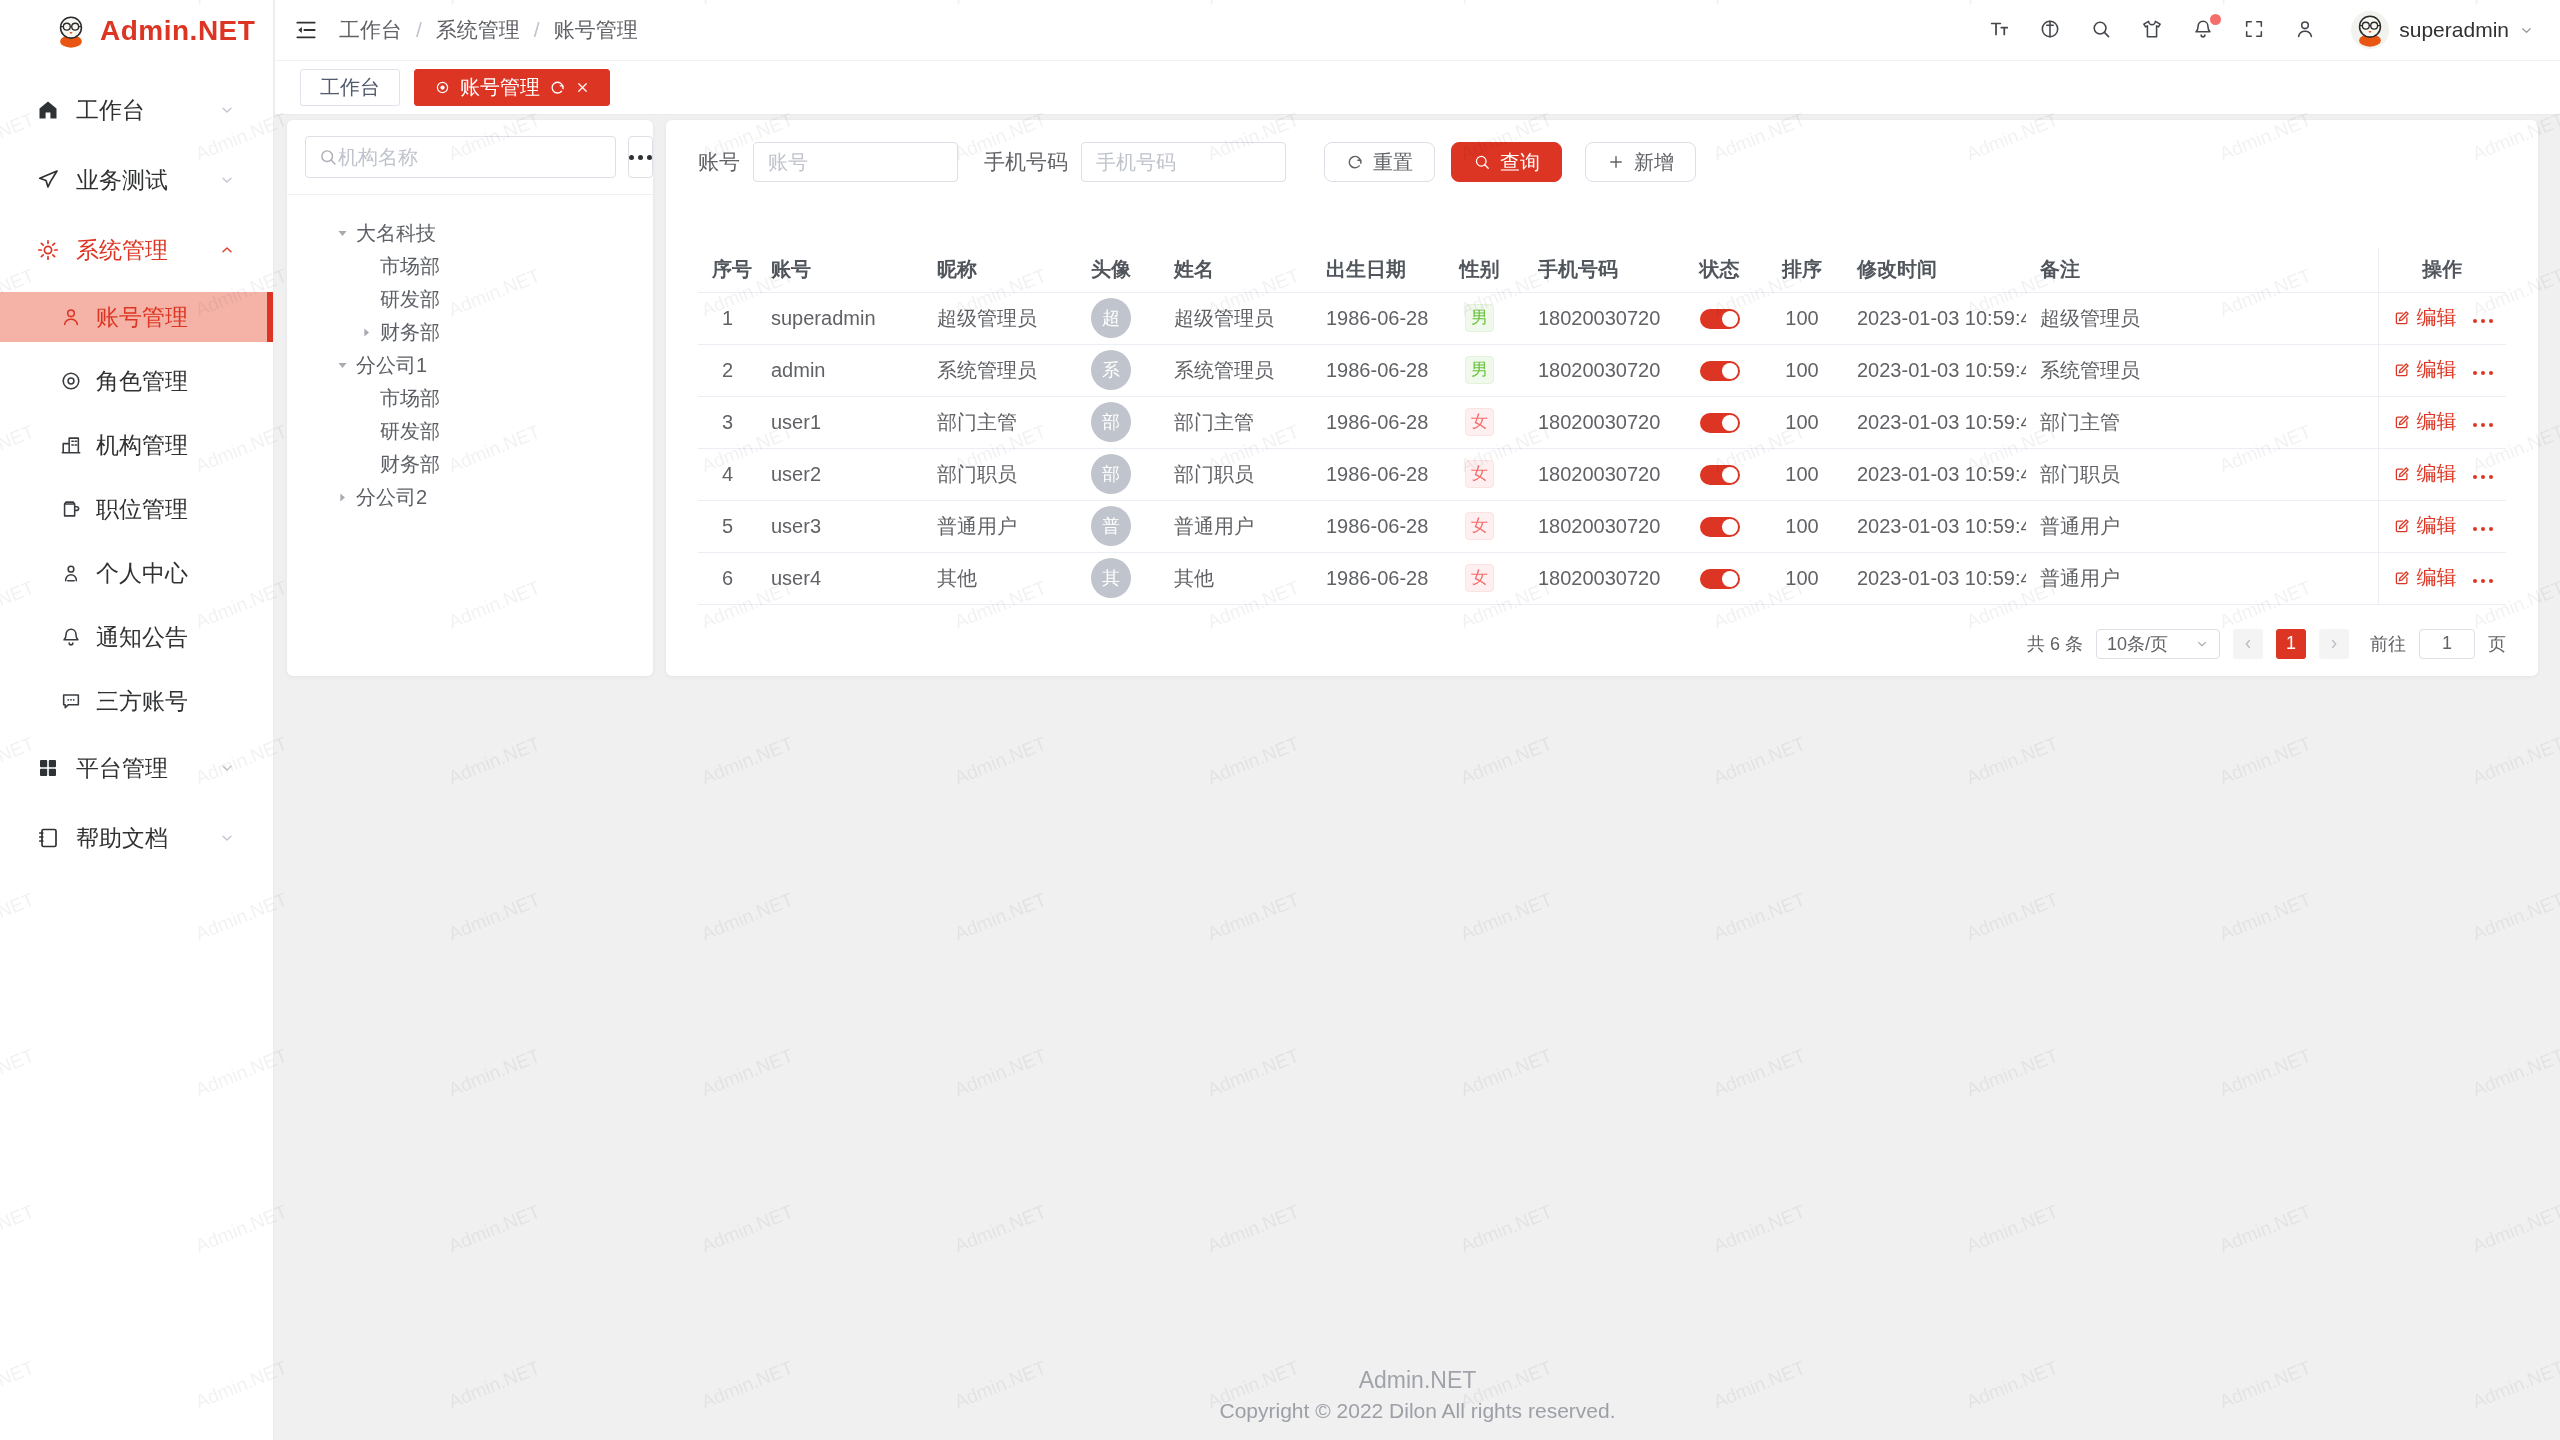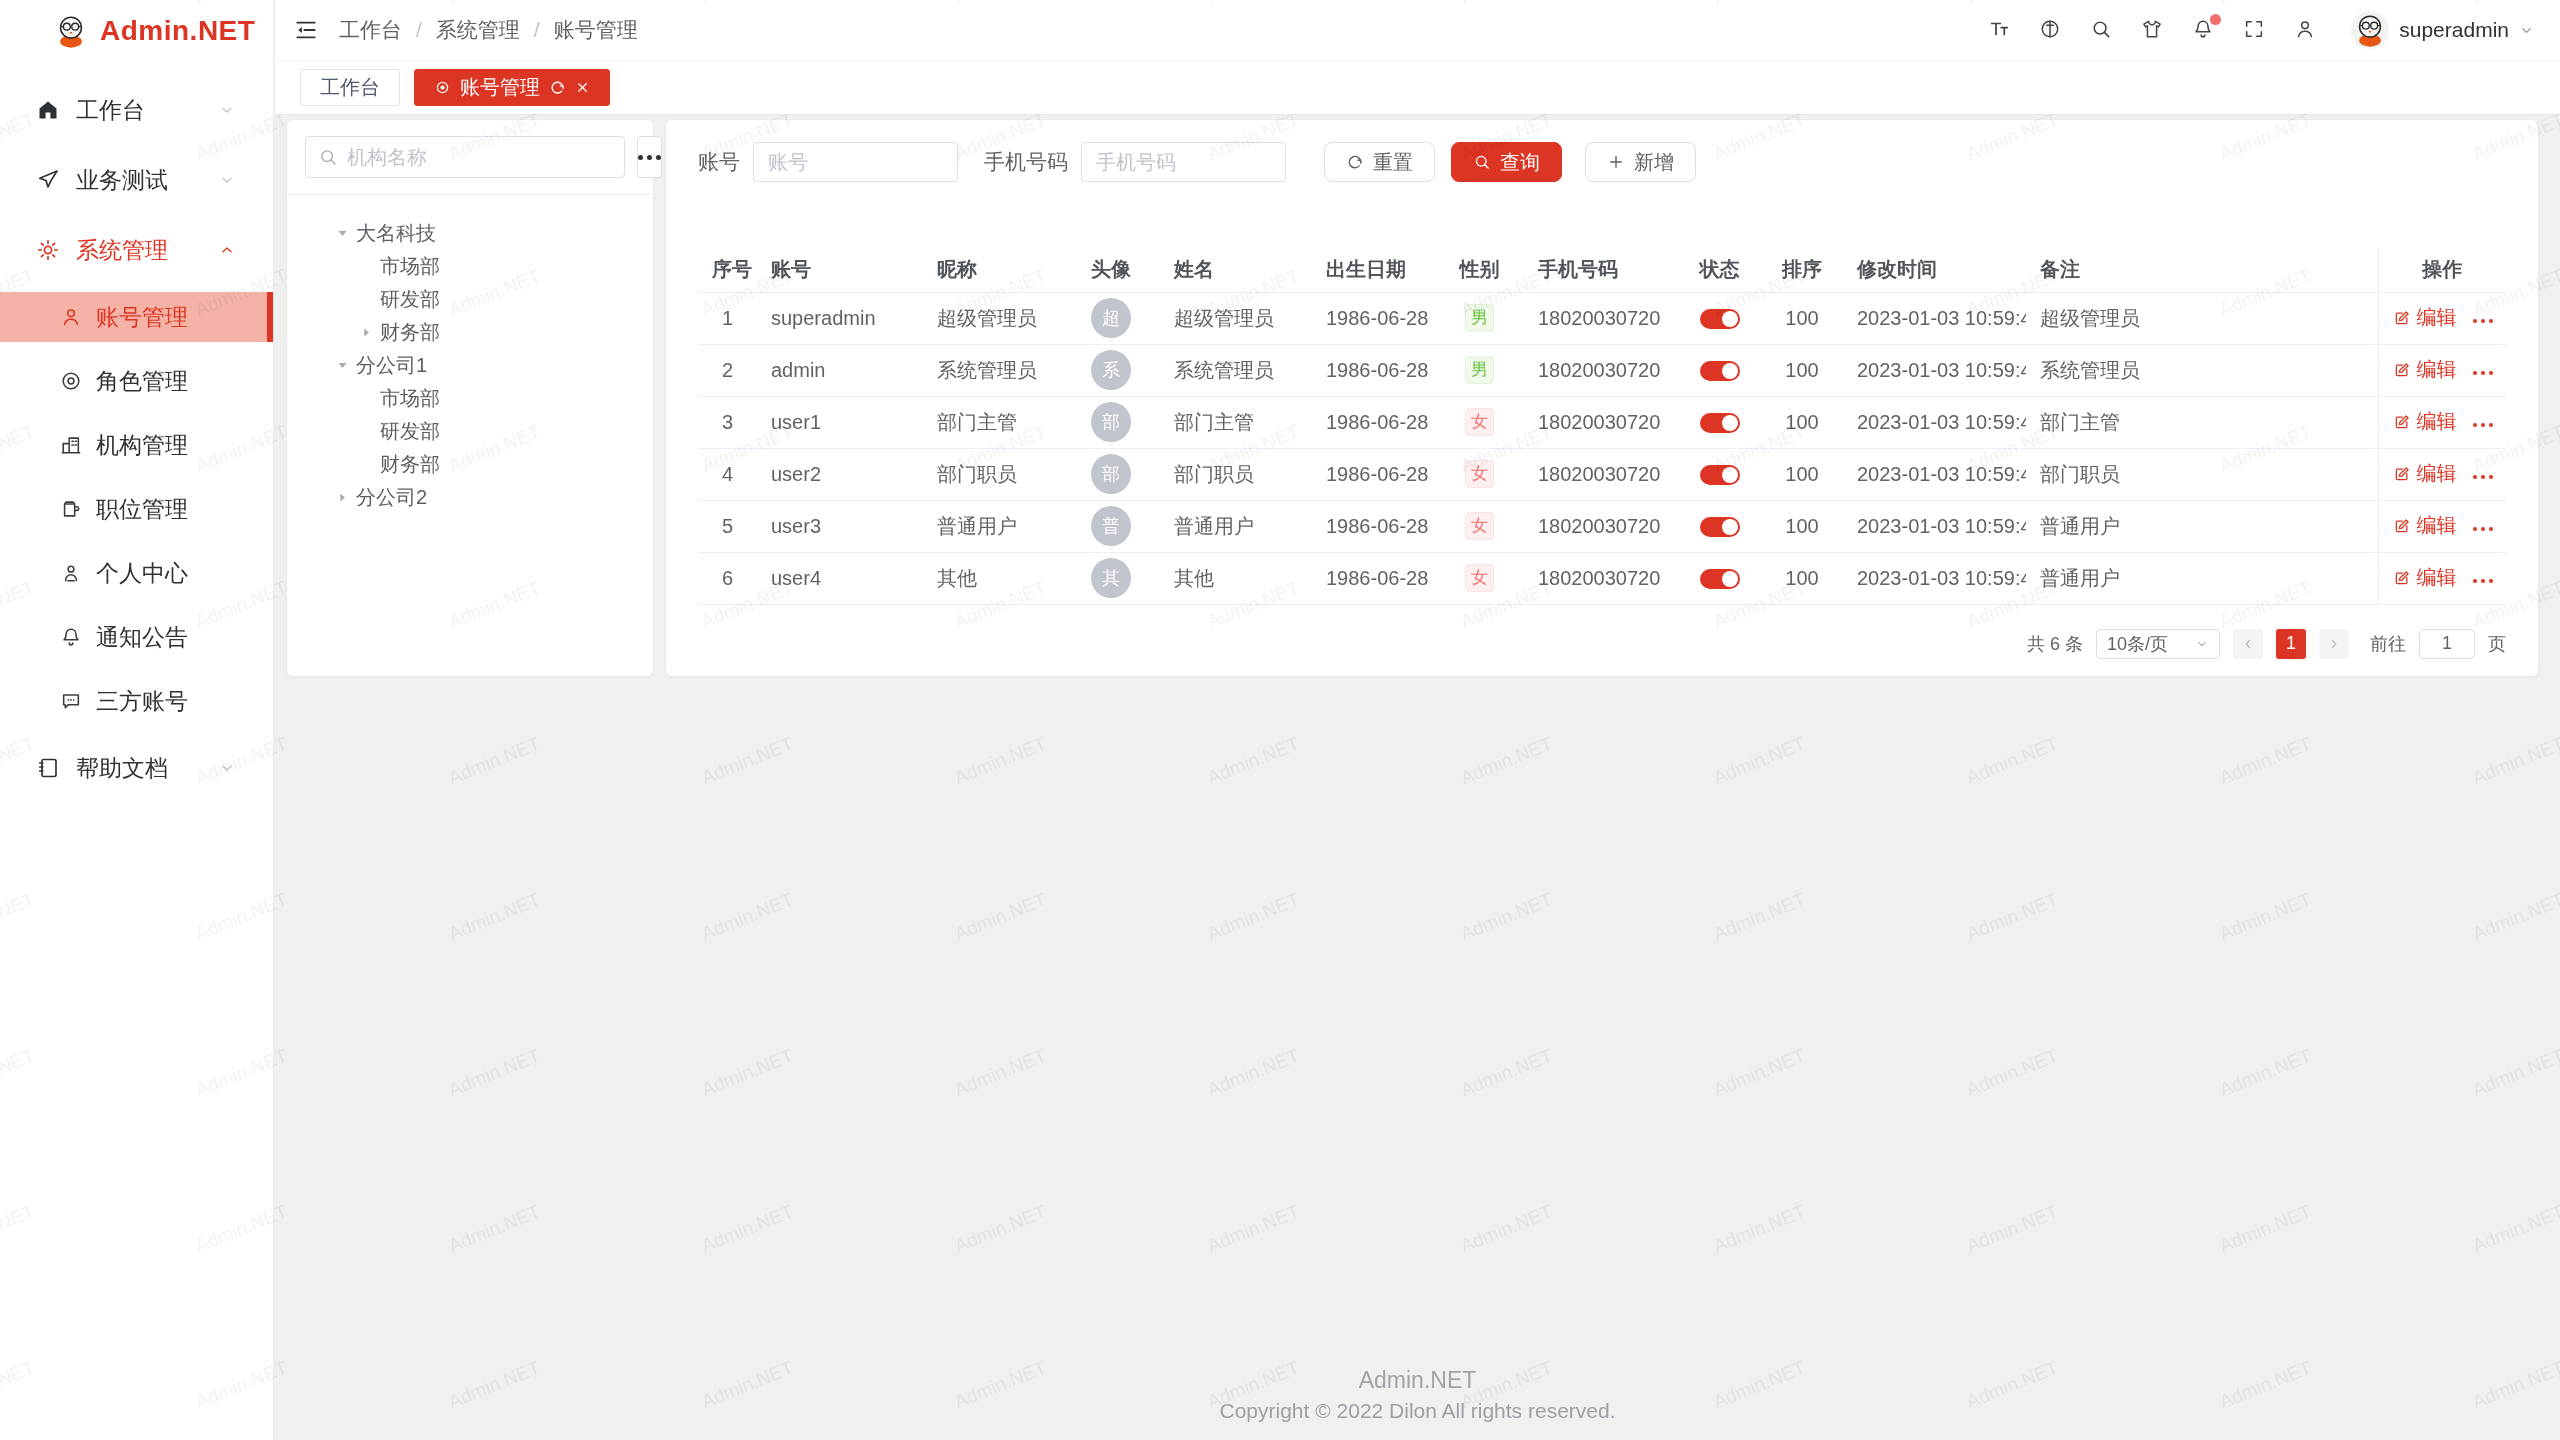--- a/index.html
+++ b/index.html
@@ -63,21 +63,21 @@
   .tab .icon{width:17px;height:17px;}
   .tab .icon.close{width:15px;height:15px;}
 
   
   .content{position:absolute;left:275px;right:0;top:115px;bottom:0;padding:5px 24px 0 12px;display:flex;gap:13px;align-items:flex-start;}
   .card{background:#fff;border-radius:6px;box-shadow:0 1px 4px rgba(0,0,0,.05);}
 
   
   .org-card{width:366px;height:556px;padding:16px 18px 0;}
   .org-head{display:flex;gap:12px;}
-  .org-search{flex:1;height:42px;border:1px solid var(--border);border-radius:4px;display:flex;align-items:center;padding:0 12px;gap:9px;color:#a8abb2;}
+  .org-search{flex:1;height:42px;border:1px solid var(--border);border-radius:4px;display:flex;align-items:center;padding:0 12px;color:#a8abb2;}
   .org-search input{border:0;outline:none;flex:1;font-size:20px;color:var(--text);min-width:0;font-family:inherit;}
   .org-search input::placeholder{color:#bfc3cb;}
   .org-search .icon{width:20px;height:20px;}
   .more-btn{width:56px;height:42px;border:1px solid var(--border);border-radius:4px;background:#fff;display:flex;align-items:center;justify-content:center;gap:4px;cursor:pointer;}
   .more-btn i{width:5px;height:5px;border-radius:50%;background:#303133;display:block;}
   .org-divider{border-top:1px solid #eef0f3;margin:16px -18px 0;}
   .org-tree{padding-top:22px;}
   .tree-node{height:33px;display:flex;align-items:center;font-size:20px;color:#5c6066;cursor:pointer;}
   .tree-node .caret{width:15px;height:15px;color:#a8abb2;margin-right:6px;flex:none;}
   .tree-node.lvl0{padding-left:30px;}
@@ -241,20 +241,36 @@
       <div class="menu-item sub">
         <span class="icon">
           <svg viewBox="0 0 24 24" fill="none" stroke="currentColor" stroke-width="1.7" stroke-linecap="round" stroke-linejoin="round">
             <path d="M4 5.5h16V16H9.2L5.7 19.3V16H4Z"></path>
             <circle cx="9" cy="10.7" r="1" fill="currentColor" stroke="none"></circle>
             <circle cx="12" cy="10.7" r="1" fill="currentColor" stroke="none"></circle>
             <circle cx="15" cy="10.7" r="1" fill="currentColor" stroke="none"></circle>
           </svg>
         </span>
         <span class="mi-label">三方账号</span>
+      </div>
+      <div class="menu-item">
+        <span class="icon">
+          <svg viewBox="0 0 24 24" fill="none" stroke="currentColor" stroke-width="1.7" stroke-linecap="round" stroke-linejoin="round">
+            <rect x="4" y="4" width="7.2" height="7.2" rx="1" fill="currentColor" stroke="none"></rect>
+            <rect x="12.8" y="4" width="7.2" height="7.2" rx="1" fill="currentColor" stroke="none"></rect>
+            <rect x="4" y="12.8" width="7.2" height="7.2" rx="1" fill="currentColor" stroke="none"></rect>
+            <rect x="12.8" y="12.8" width="7.2" height="7.2" rx="1" fill="currentColor" stroke="none"></rect>
+          </svg>
+        </span>
+        <span class="mi-label">平台管理</span>
+        <span class="icon chev">
+          <svg viewBox="0 0 24 24" fill="none" stroke="currentColor" stroke-width="1.7" stroke-linecap="round" stroke-linejoin="round">
+            <path d="M6 9.3 12 15l6-5.7" stroke-width="2"></path>
+          </svg>
+        </span>
       </div>
       <div class="menu-item">
         <span class="icon">
           <svg viewBox="0 0 24 24" fill="none" stroke="currentColor" stroke-width="1.7" stroke-linecap="round" stroke-linejoin="round">
             <rect x="6" y="3.5" width="14" height="17" rx="1.5"></rect>
             <path d="M3.8 7h3M3.8 11h3M3.8 15h3"></path>
           </svg>
         </span>
         <span class="mi-label">帮助文档</span>
         <span class="icon chev">

